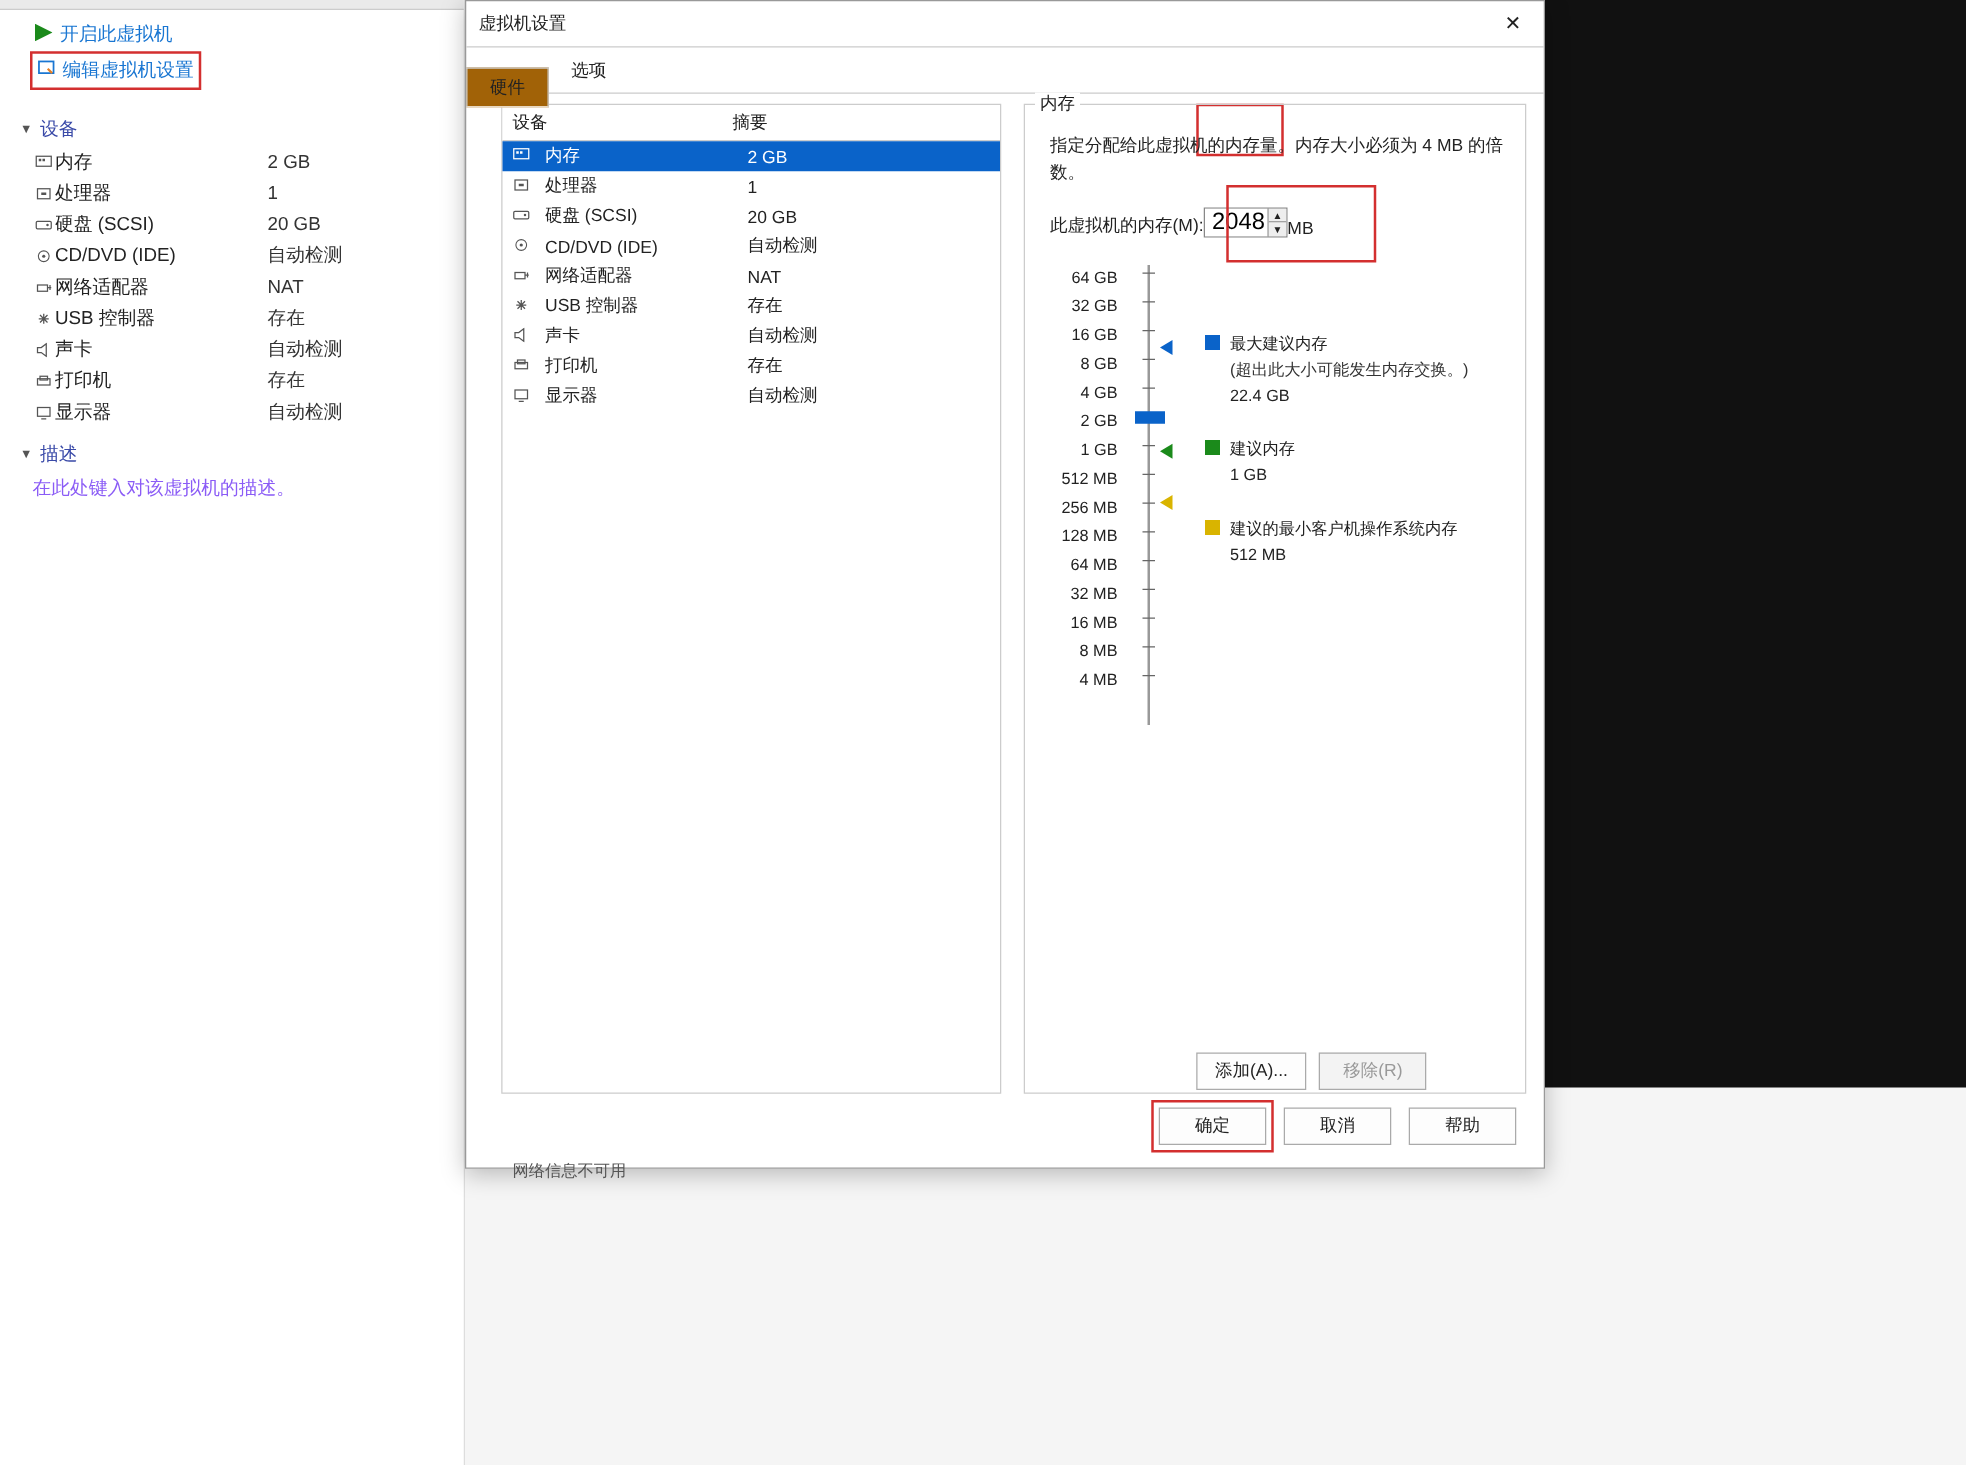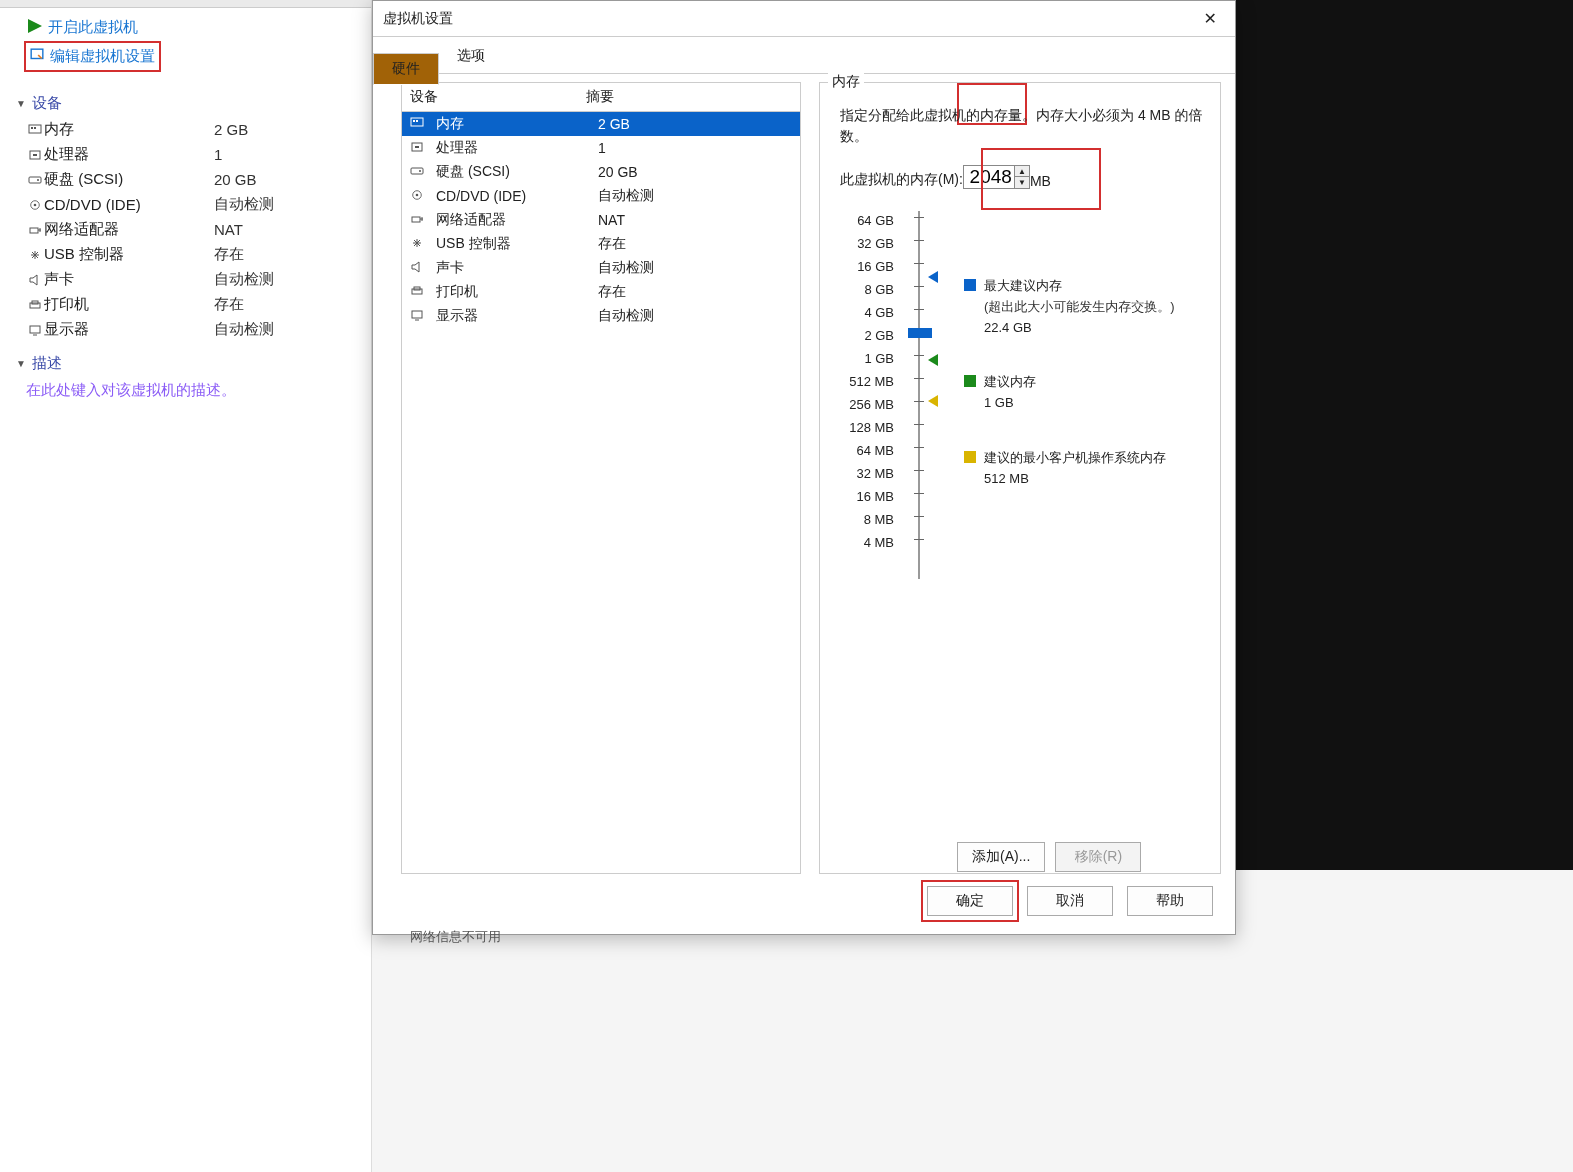--- a/index.html
+++ b/index.html
@@ -76,21 +76,21 @@
   .track { position:relative; width:30px; }
   .track-line { position:absolute; left:14px; top:2px; width:2px; height:368px; background:#999; }
   .tick { position:absolute; left:10px; width:10px; height:1px; background:#666; }
   .marker { position:absolute; left:0; width:0; height:0; border-top:6px solid transparent;
             border-bottom:6px solid transparent; }
   .marker.blue  { border-right:10px solid #0a63c9; }
   .marker.green { border-right:10px solid #1b8a1b; }
   .marker.yellow{ border-right:10px solid #d9b400; }
   .thumb { position:absolute; left:4px; width:24px; height:10px; background:#0a63c9; cursor:pointer; }
   .legend { margin-left:20px; font-size:13px; line-height:1.6; }
-  .legend .row { display:flex; gap:8px; margin-bottom:4px;margin-top:12px; }
+  .legend .row { display:flex; gap:8px; margin-bottom:4px; }
   .sq { width:12px; height:12px; margin-top:3px; }
   .sq.blue{background:#0a63c9;} .sq.green{background:#1b8a1b;} .sq.yellow{background:#d9b400;}
   .legend .sub { margin-left:20px; color:#333; }
 
   
   .list-btns { position:absolute; left:584px; bottom:62px; display:flex; gap:10px; }
   .btn { min-width:86px; padding:5px 14px; font-size:14px; background:#fdfdfd;
          border:1px solid #aaa; cursor:pointer; text-align:center; }
   .btn:disabled, .btn.dis { color:#999; background:#f3f3f3; }
   .dlg-btns { position:absolute; right:22px; bottom:18px; display:flex; gap:14px; }

